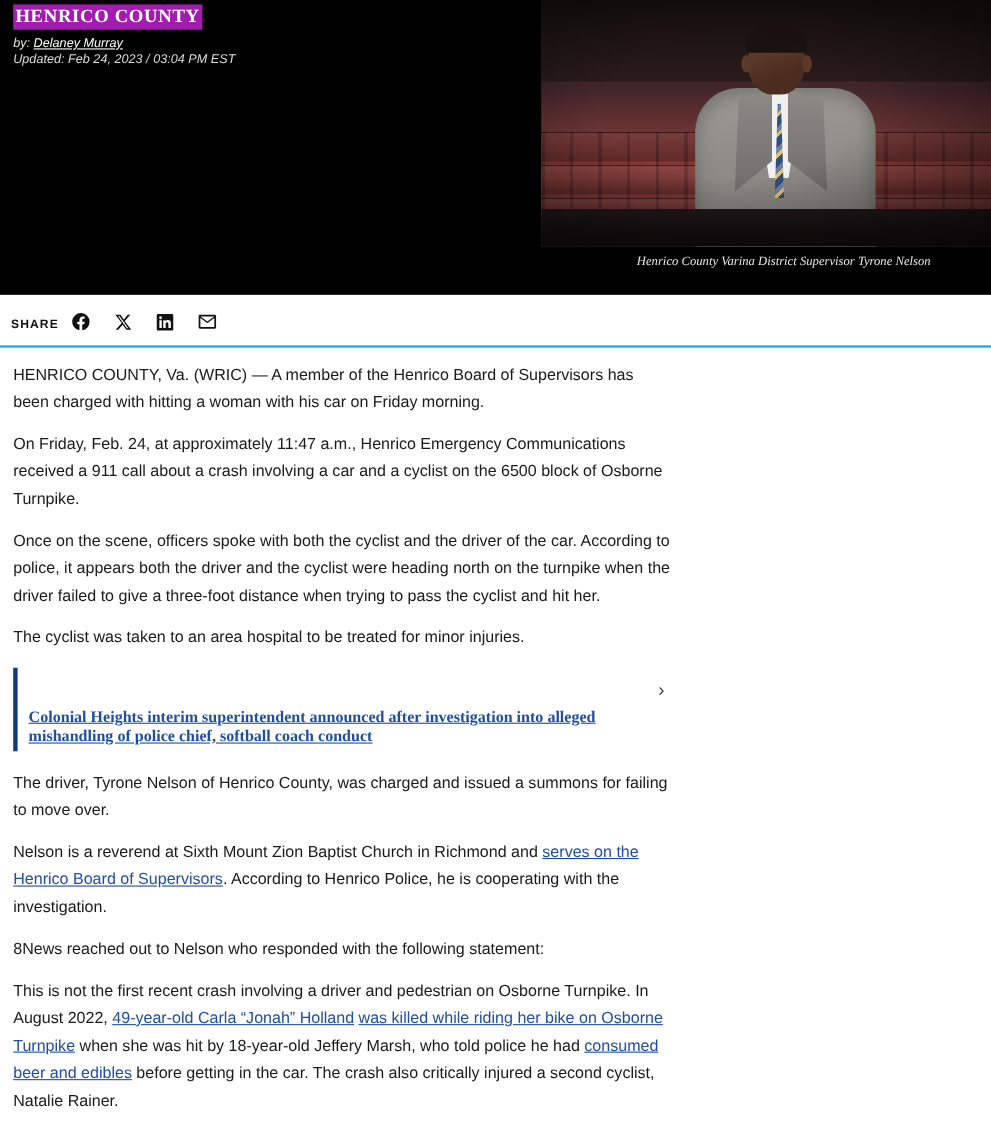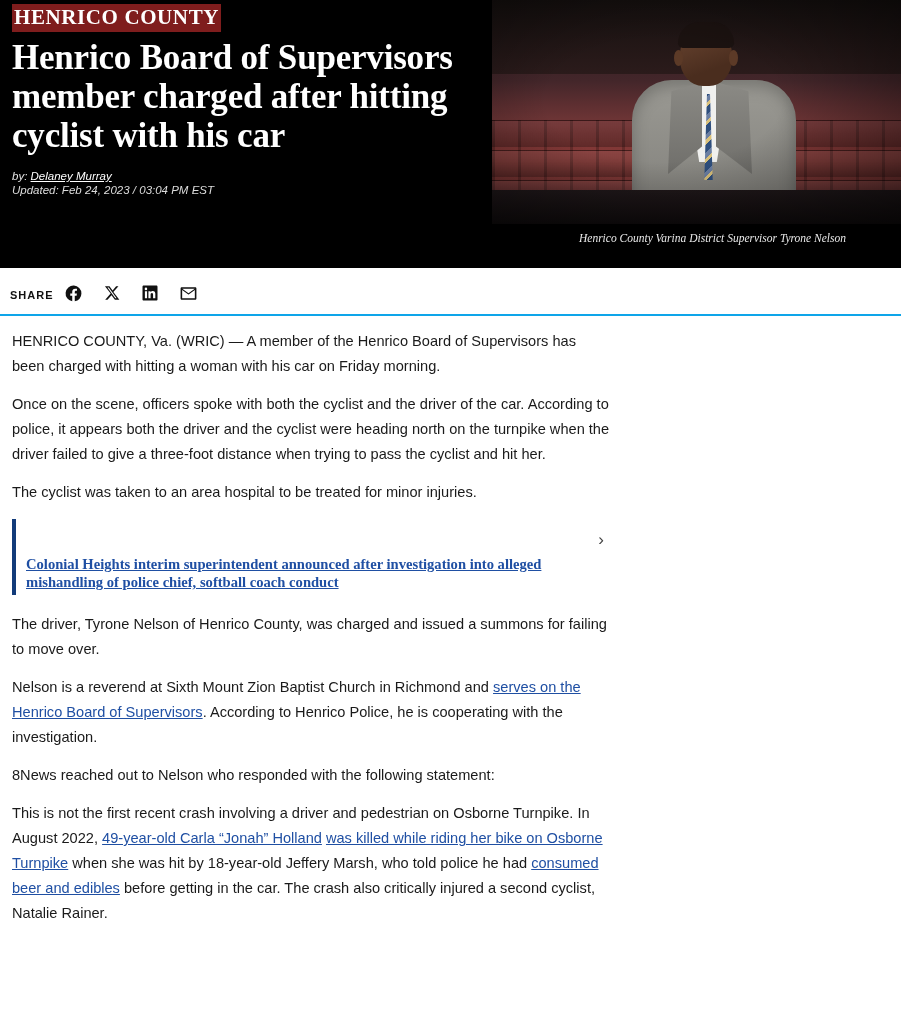--- a/index.html
+++ b/index.html
@@ -27,24 +27,24 @@
   }
   .hero-text {
     position: absolute;
     left: 12px;
     top: 4px;
     width: 470px;
   }
   .kicker {
     font-family: "Liberation Serif", serif;
     font-weight: bold;
-    font-size: 21px;
+    font-size: 17px;
     letter-spacing: 0.6px;
     color: #ffffff;
-    background: #7f1d1d;
+    background: #a21caf;
     display: inline-block;
     padding: 1px 2px 2px 2px;
     margin: 0 0 6px 0;
   }
   .headline {
     font-family: "Liberation Serif", serif;
     font-weight: bold;
     font-size: 35px;
     line-height: 39px;
     margin: 0 0 14px 0;
@@ -254,21 +254,20 @@
     line-height: 1;
   }
 </style>
 </head>
 <body>
 
 <div class="hero">
 
   <div class="hero-text">
     <div class="kicker">HENRICO COUNTY</div>
-    <h1 class="headline">Henrico Board of Supervisors member charged after hitting cyclist with his car</h1>
     <div class="byline">
       <div>
         <span class="by-label">by:</span>
         <span class="author">Delaney Murray</span>
       </div>
       <div class="stamp">Updated: Feb 24, 2023 / 03:04 PM EST</div>
     </div>
   </div>
 
   <div class="hero-media">
@@ -326,20 +325,21 @@
         <path fill="#111" d="M2 5.6C2 4.7 2.7 4 3.6 4h16.8c.9 0 1.6.7 1.6 1.6v12.8c0 .9-.7 1.6-1.6 1.6H3.6c-.9 0-1.6-.7-1.6-1.6V5.6zm2.1.4 7.9 5.8 7.9-5.8H4.1zM20 7.6l-7.4 5.5c-.4.3-.8.3-1.2 0L4 7.6V18h16V7.6z"></path>
       </svg>
     </span>
 
   </div>
 </div>
 
 <div class="article">
 
   <p>HENRICO COUNTY, Va. (WRIC) — A member of the Henrico Board of Supervisors has been charged with hitting a woman with his car on Friday morning.</p>
+  <p>On Friday, Feb. 24, at approximately 11:47 a.m., Henrico Emergency Communications received a 911 call about a crash involving a car and a cyclist on the 6500 block of Osborne Turnpike.</p>
   <p>Once on the scene, officers spoke with both the cyclist and the driver of the car. According to police, it appears both the driver and the cyclist were heading north on the turnpike when the driver failed to give a three-foot distance when trying to pass the cyclist and hit her.</p>
   <p>The cyclist was taken to an area hospital to be treated for minor injuries.</p>
 
   <div class="related">
     <a class="related-text" href="#">Colonial Heights interim superintendent announced after investigation into alleged mishandling of police chief, softball coach conduct</a>
     <span class="related-arrow">›</span>
   </div>
 
   <p>The driver, Tyrone Nelson of Henrico County, was charged and issued a summons for failing to move over.</p>
 

